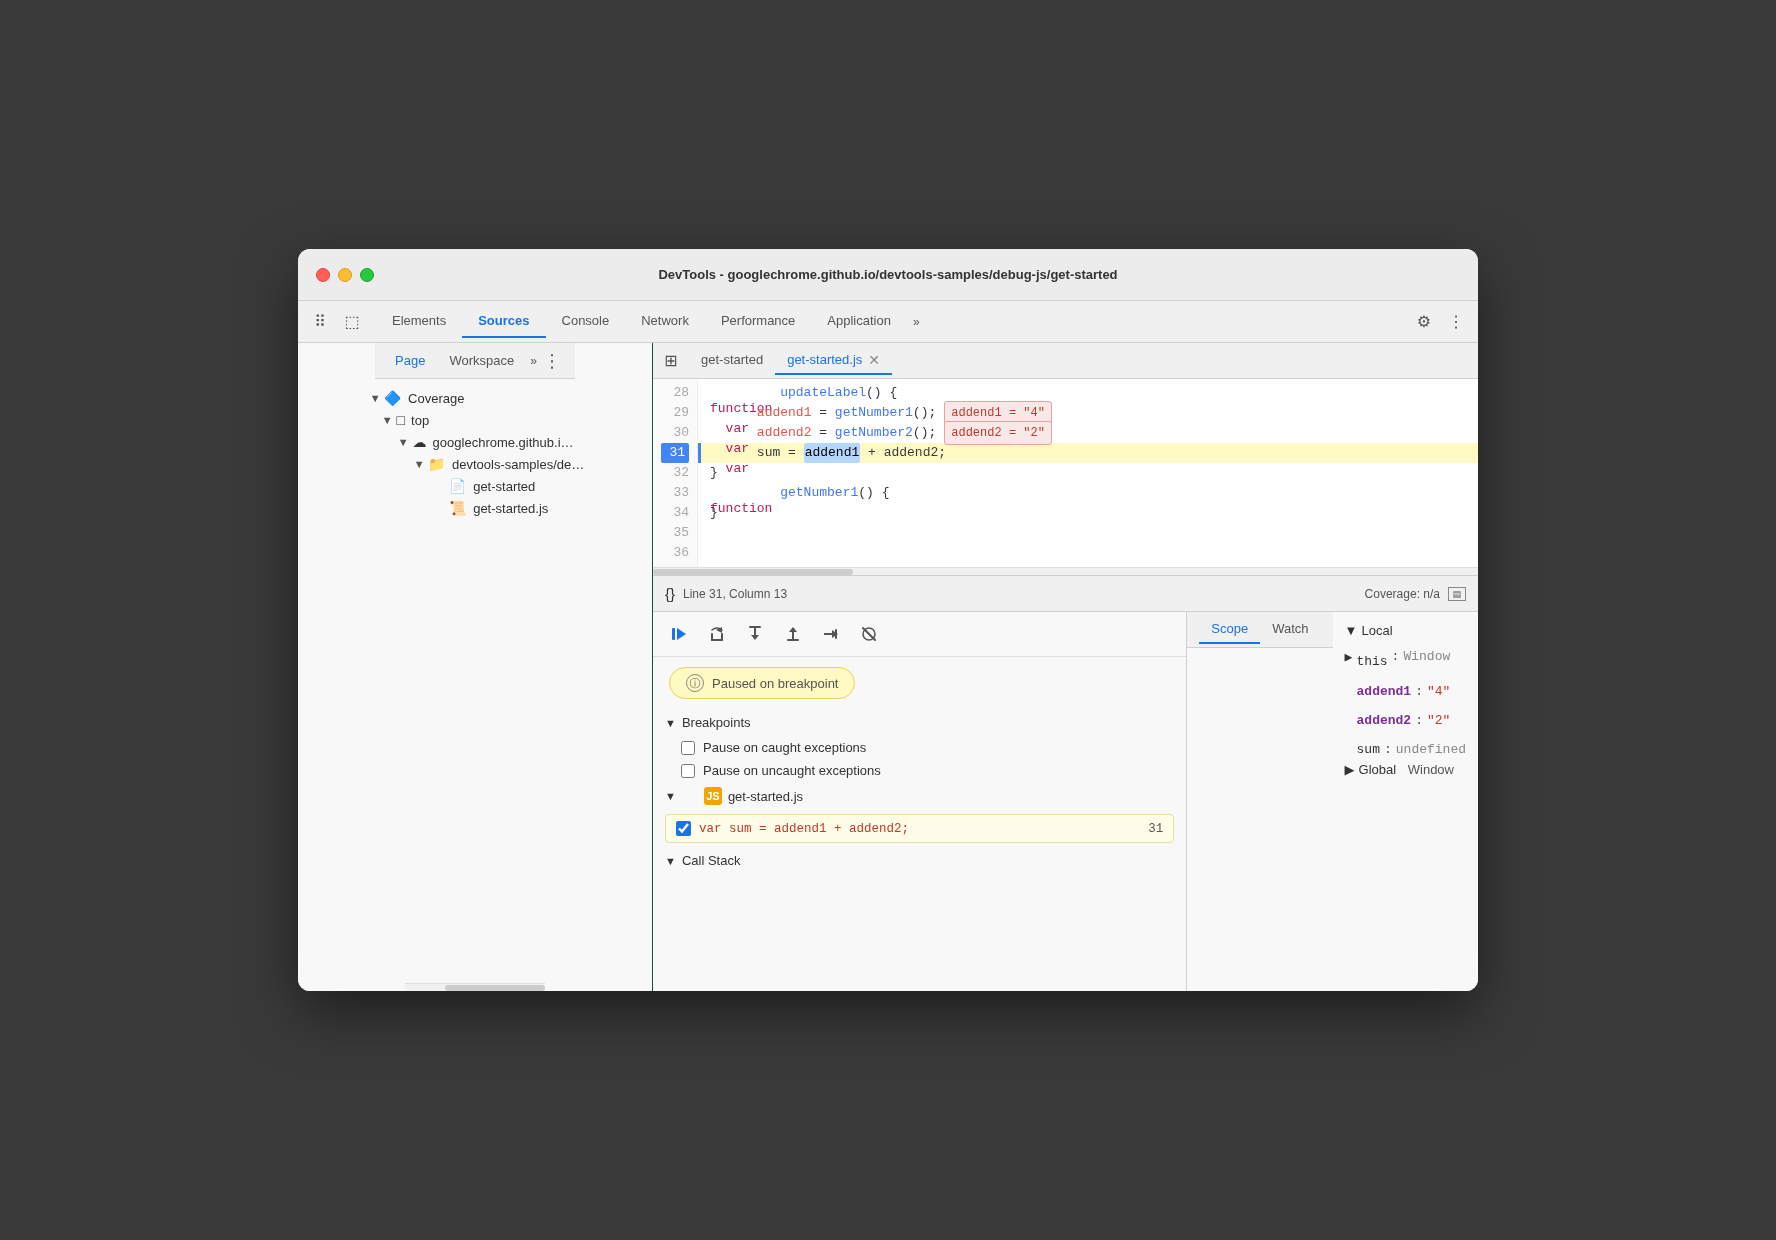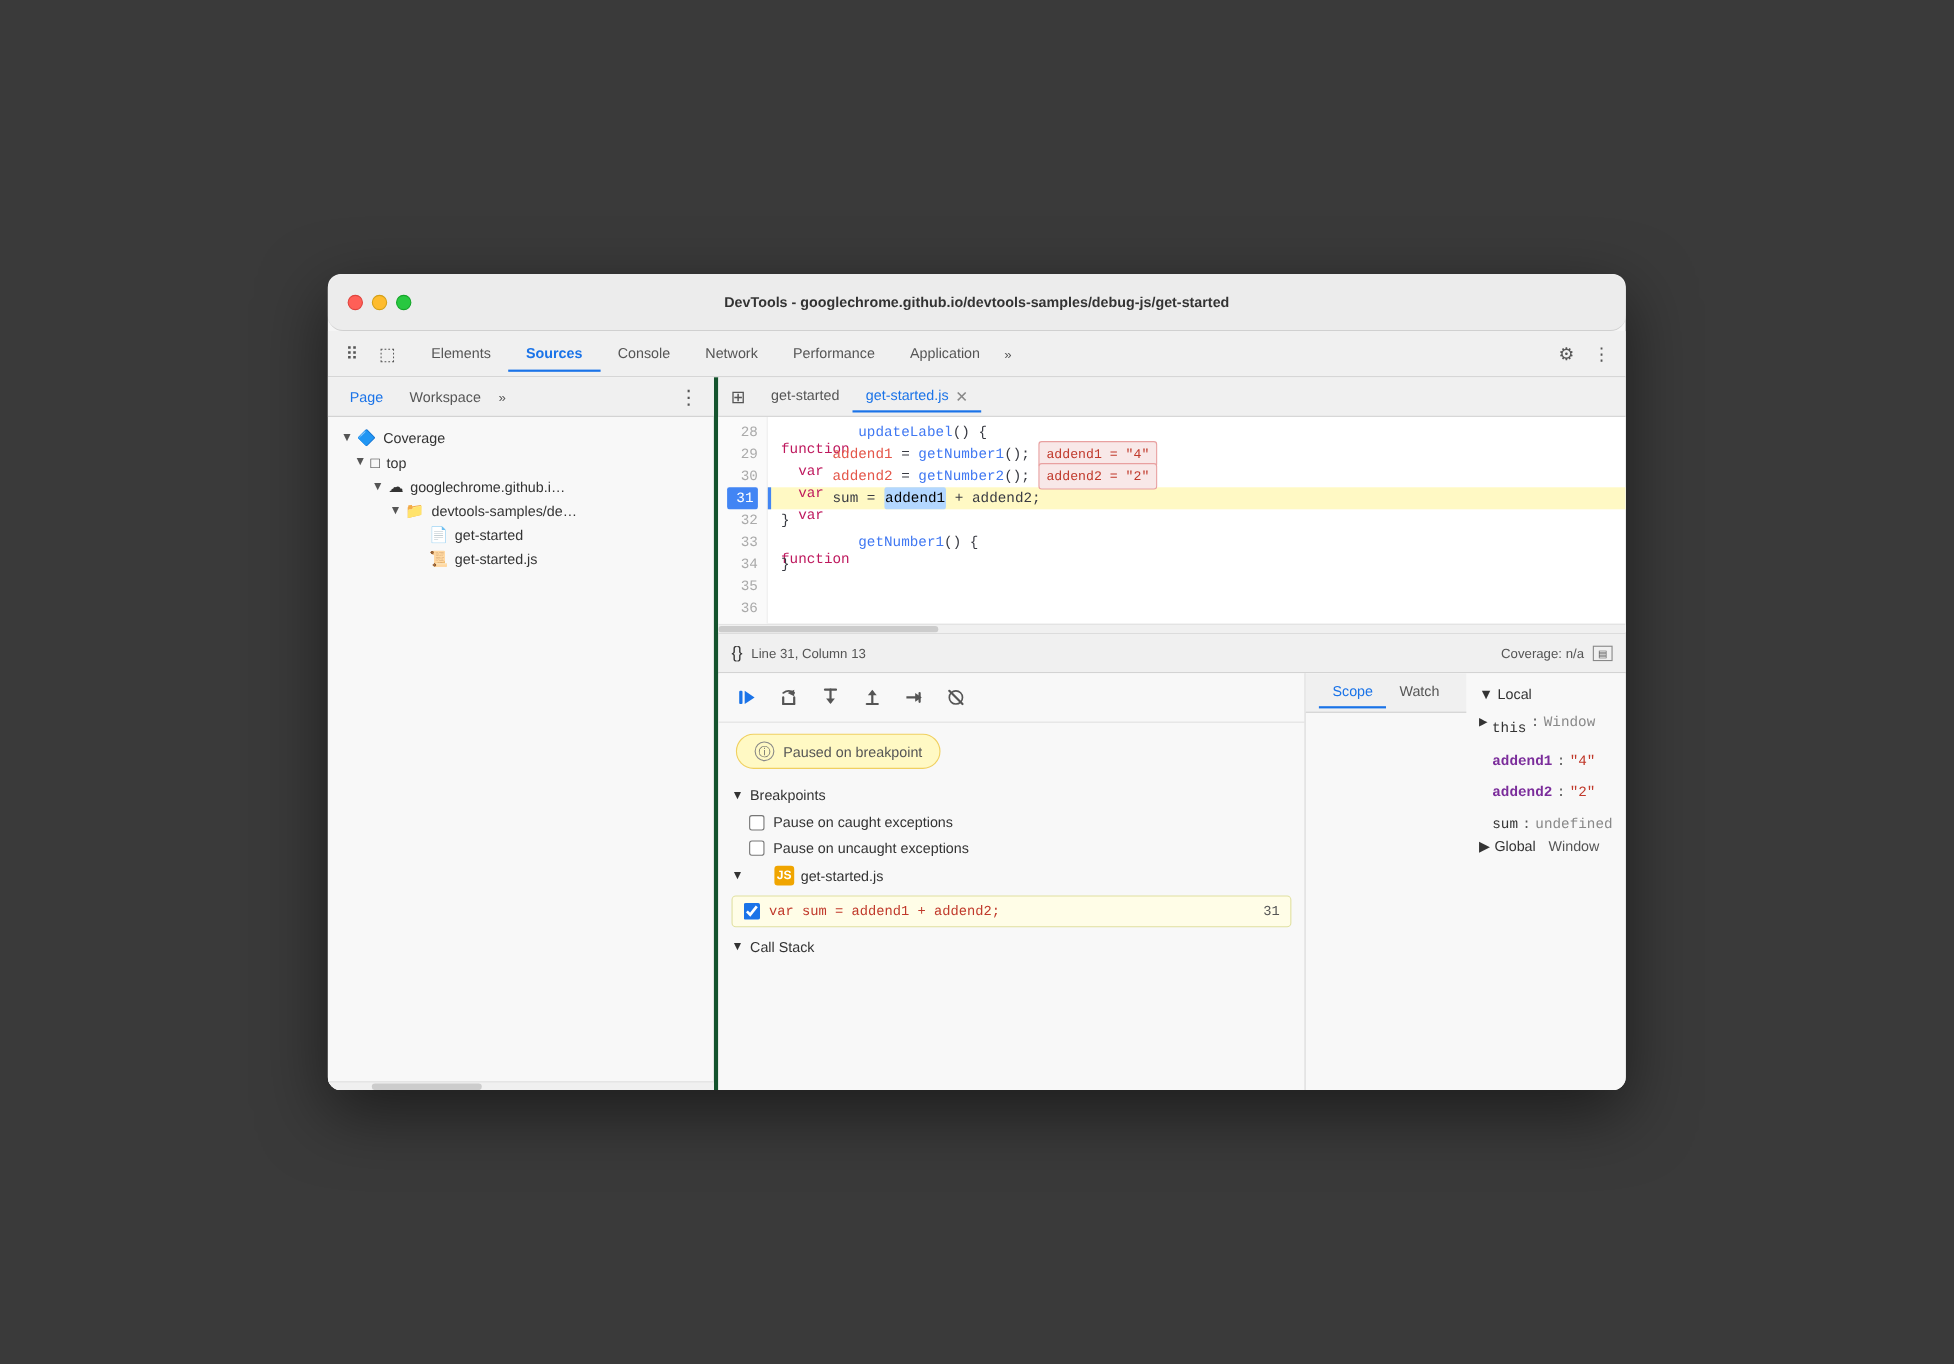--- a/index.html
+++ b/index.html
@@ -22,21 +22,20 @@
     }
     
     .titlebar {
       background: #ececec;
       height: 52px;
       display: flex;
       align-items: center;
       justify-content: center;
       position: relative;
       border-bottom: 1px solid #d0d0d0;
-      border-radius: 14px;
     }
     .traffic-lights {
       position: absolute;
       left: 18px;
       display: flex;
       gap: 8px;
       align-items: center;
     }
     .traffic-light {
       width: 14px;
@@ -115,24 +114,25 @@
     
     .content {
       display: flex;
       flex: 1;
       min-height: 0;
     }
     
     .sidebar {
       width: 355px;
       background: #f8f8f8;
-      border-right: 4px solid #14532d;
+      border-right: 1px solid #14532d;
       display: flex;
       flex-direction: column;
       flex-shrink: 0;
+      align-items: center;
     }
     .sidebar-tabs {
       display: flex;
       align-items: center;
       padding: 0 8px;
       border-bottom: 1px solid #d0d0d0;
       background: #f0f0f0;
       height: 36px;
     }
     .sidebar-tab {

